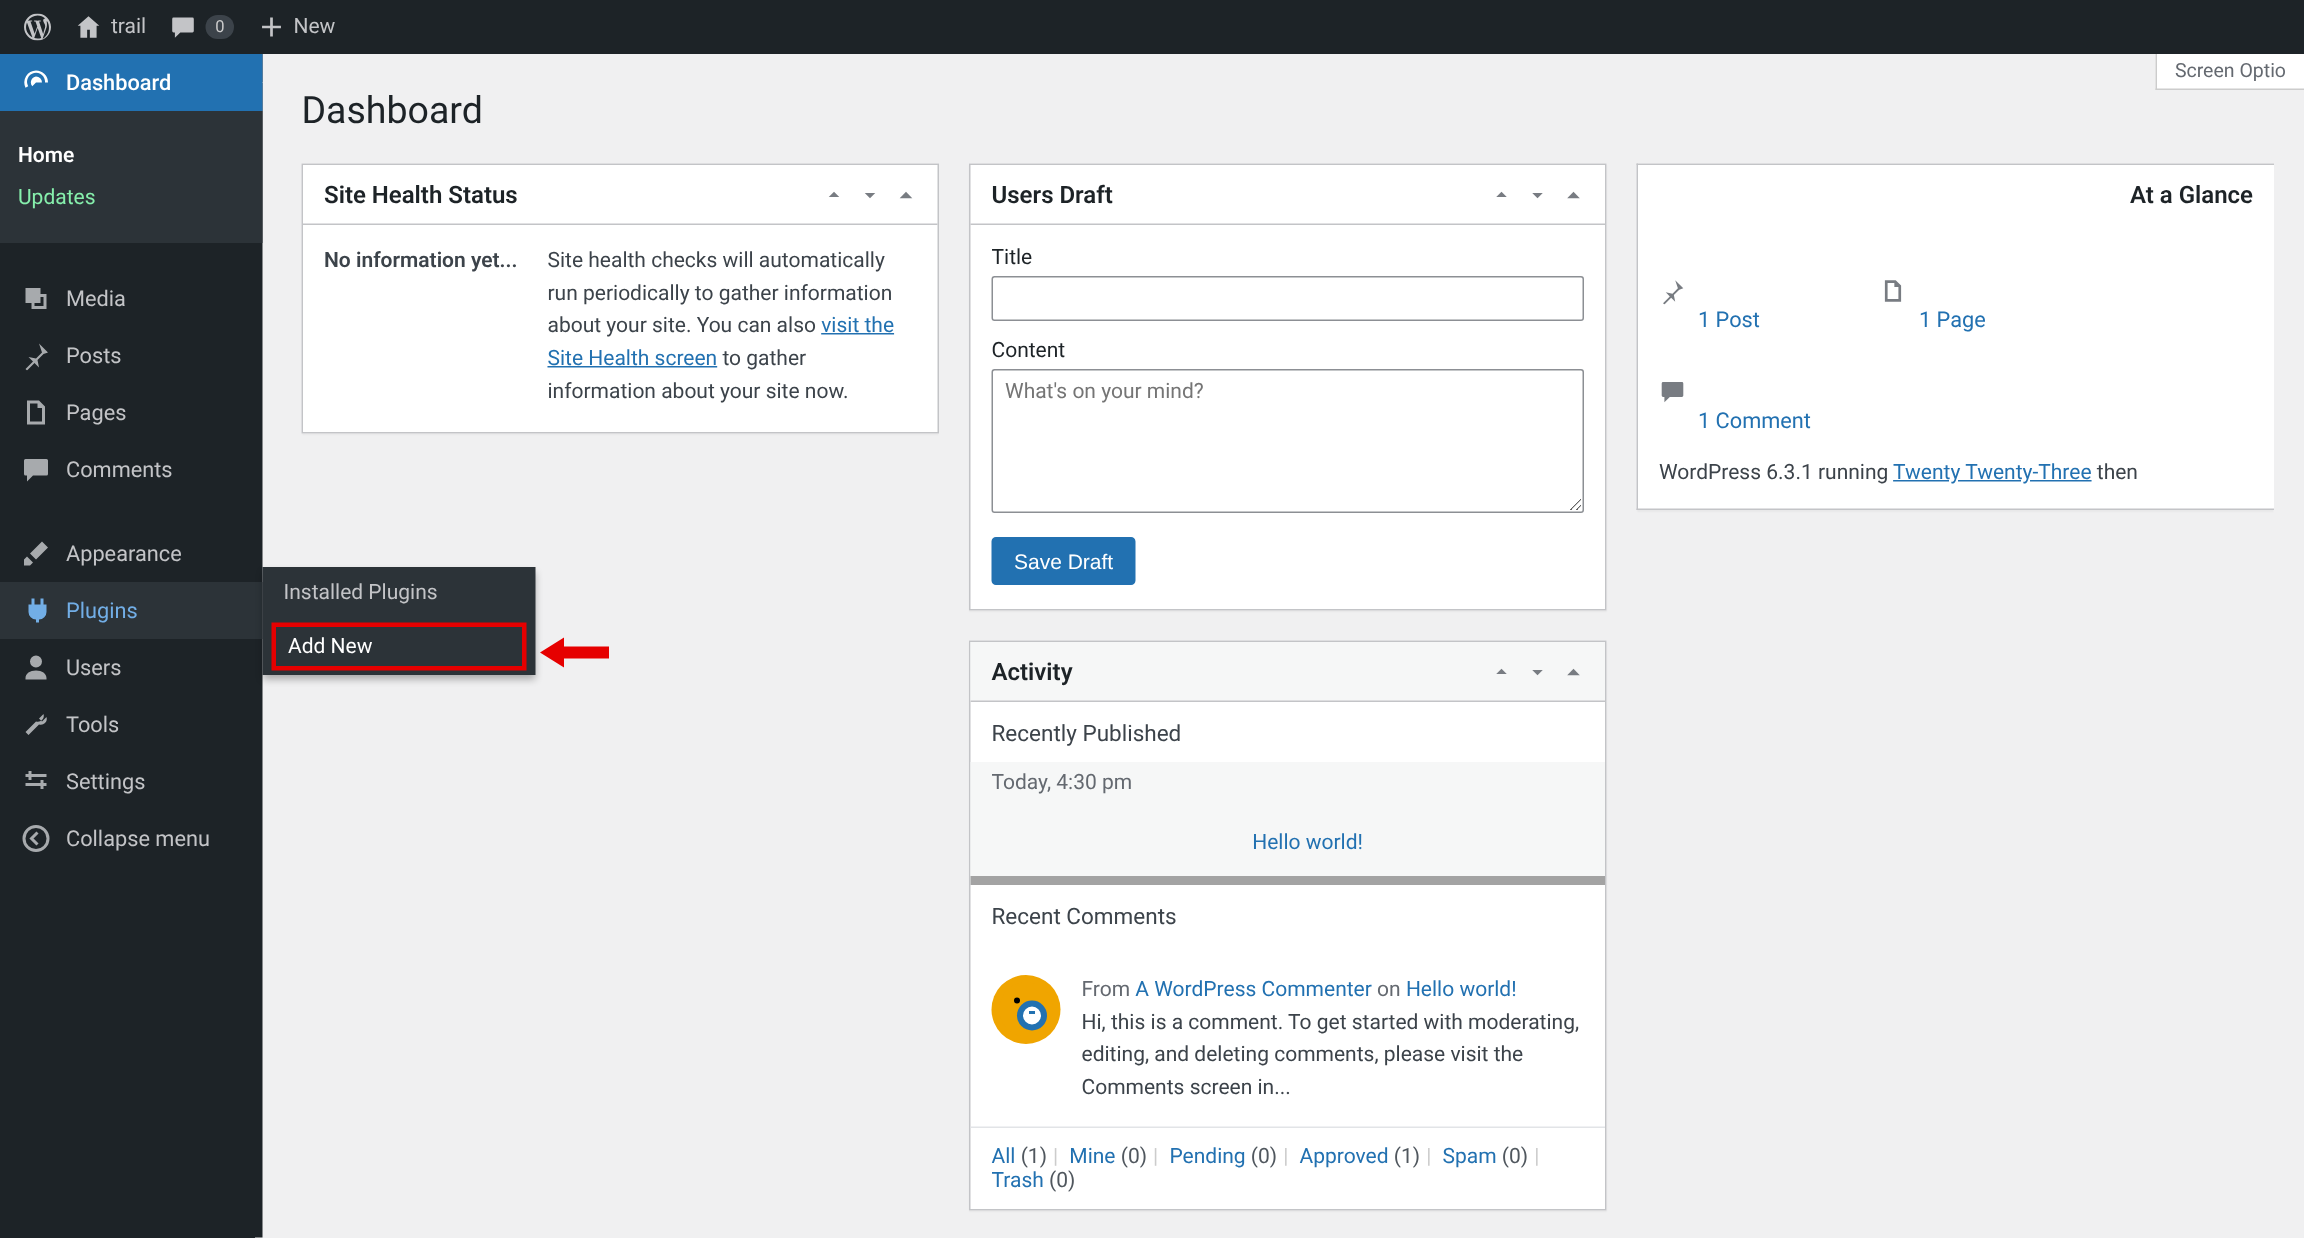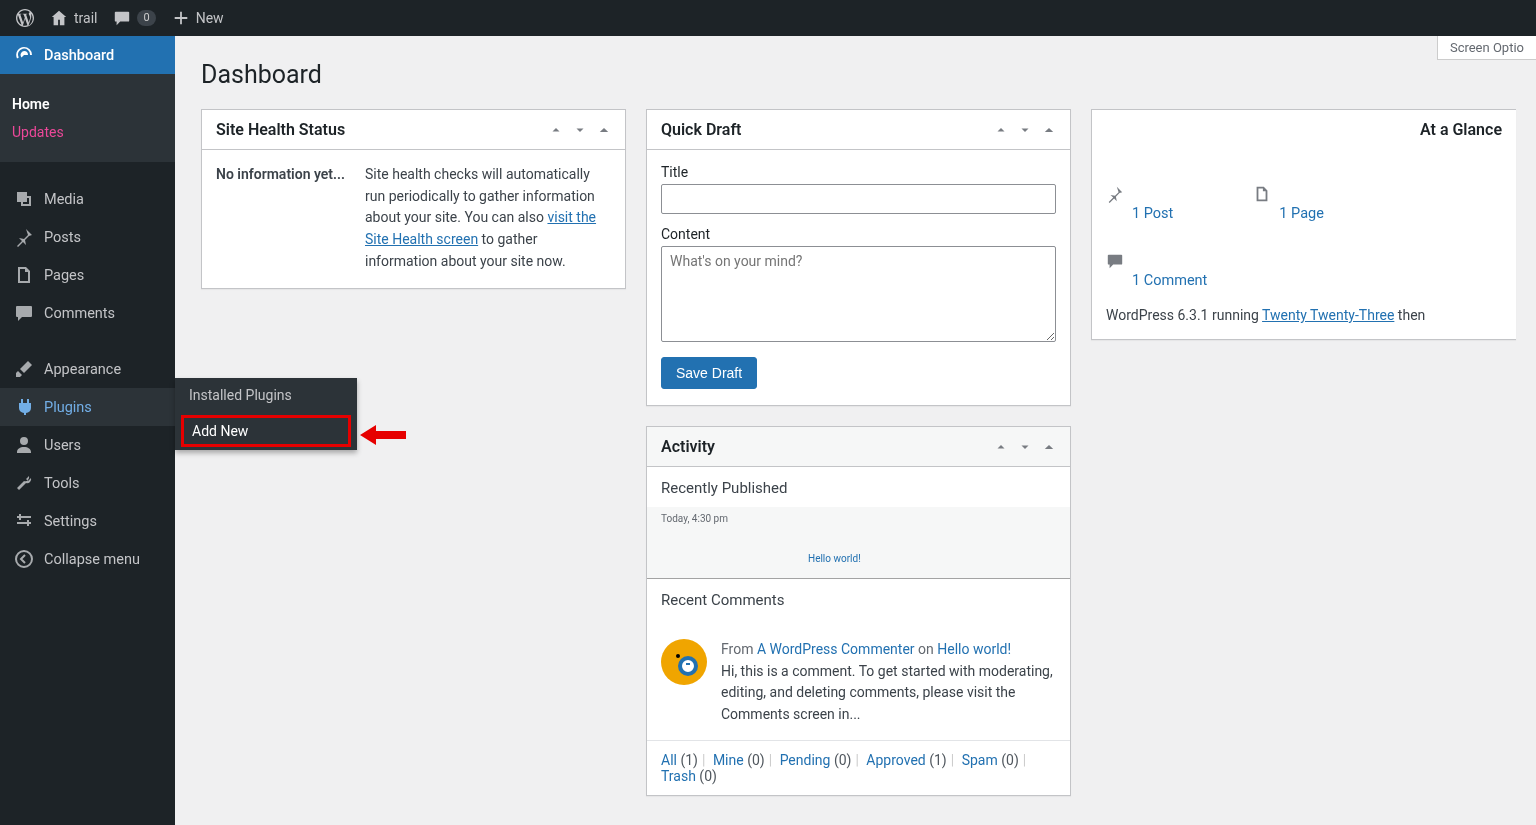--- a/index.html
+++ b/index.html
@@ -15,21 +15,21 @@
   
   .adminmenu { position: fixed; top: 36px; left: 0; bottom: 0; width: 175px; background: #1d2327; color: #c3c4c7; z-index: 50; }
   .menu-item { display: flex; align-items: center; gap: 10px; padding: 9px 10px 9px 14px; cursor: pointer; font-size: 14.5px; position: relative; }
   .menu-item svg { width: 20px; height: 20px; fill: #a7aaad; flex-shrink: 0; }
   .menu-item.current { background: #2271b1; color: #fff; font-weight: 500; }
   .menu-item.current::after { content: ""; position: absolute; right: -8px; top: 50%; transform: translateY(-50%); border: 8px solid transparent; border-right-color: #f0f0f1; }
   .menu-item.current svg { fill: #fff; }
   .menu-item.hover { color: #72aee6; background: #2c3338; }
   .menu-item.hover svg { fill: #72aee6; }
   .submenu { background: #2c3338; padding: 16px 0; }
-  .submenu .sub { padding: 6px 12px; font-size: 14px; color: #ec4899; cursor: pointer; }
+  .submenu .sub { padding: 6px 12px; font-size: 14px; color: #86efac; cursor: pointer; }
   .submenu .sub.cur { color: #fff; font-weight: 600; }
 
   
   .flyout { position: absolute; left: 175px; top: 378px; background: #2c3338; width: 182px; box-shadow: 0 3px 5px rgba(0,0,0,.3); z-index: 60; }
   .flyout .fi { padding: 9px 14px; color: #c3c4c7; font-size: 14px; cursor: pointer; }
   .flyout .fi.highlight { color:#fff; border: 3px solid #e60000; margin: 3px 6px; padding: 5px 8px; position: relative; }
   .red-arrow { position: absolute; left: 358px; top: 423px; z-index: 61; }
 
   
   .wrap { margin-left: 175px; padding: 50px 20px 40px 26px; }
@@ -54,21 +54,21 @@
 
   
   label.flab { display: block; font-size: 14px; color: #1d2327; margin-bottom: 4px; }
   .txt { width: 100%; border: 1px solid #8c8f94; border-radius: 2px; padding: 6px 8px; font-size: 14px; background: #fff; }
   textarea.txt { height: 96px; resize: vertical; font-family: inherit; }
   .btn-primary { background: #2271b1; color: #fff; border: 1px solid #2271b1; border-radius: 3px; padding: 7px 14px; font-size: 14px; cursor: pointer; margin-top: 12px; }
 
   
   .activity-sub { padding: 12px 14px; }
   .activity-sub h3 { font-size: 15px; font-weight: 400; margin-bottom: 10px; }
-  .pubrow { display: flex; gap: 80px; font-size: 10px; padding: 6px 14px 14px 14px; background: #f6f7f7; border-bottom: 1px solid #a3a3a3; }
+  .pubrow { display: flex; gap: 80px; font-size: 14px; padding: 6px 14px 14px 14px; background: #f6f7f7; border-bottom: 6px solid #a3a3a3; }
   .pubrow .tm { color: #646970; }
   .comment-row { display: flex; gap: 14px; padding: 8px 14px 14px 14px; }
   .avatar { width: 46px; height: 46px; border-radius: 50%; background: #f0a500; display: flex; align-items: center; justify-content: center; flex-shrink: 0; }
   .avatar svg { width: 40px; height: 40px; }
   .comment-row .ctext { font-size: 14px; line-height: 1.55; }
   .comment-row .from { color: #646970; }
   .mod-links { border-top: 1px solid #e2e4e7; padding: 11px 14px; font-size: 14px; }
   .mod-links .sep { color: #ccc; margin: 0 4px; }
   .cnt { color: #50575e; }
 
@@ -221,21 +221,21 @@
               <span>Site health checks will automatically run periodically to gather information about your site. You can also </span><a href="#" style="text-decoration:underline;">visit the Site Health screen</a><span> to gather information about your site now.</span>
             </div>
           </div>
         </div>
       </div>
     </div>
 
     <div class="col">
       <div class="postbox">
         <div class="hndle">
-          <h2>Quick Draft</h2>
+          <h2>Users Draft</h2>
           <div class="handle-actions">
             <svg viewBox="0 0 20 20">
                 <path d="M5 12l5-5 5 5z"></path>
               </svg>
             <svg viewBox="0 0 20 20">
                 <path d="M5 8l5 5 5-5z"></path>
               </svg>
             <svg viewBox="0 0 20 20">
                 <path d="M4 13l6-6 6 6z"></path>
               </svg>

